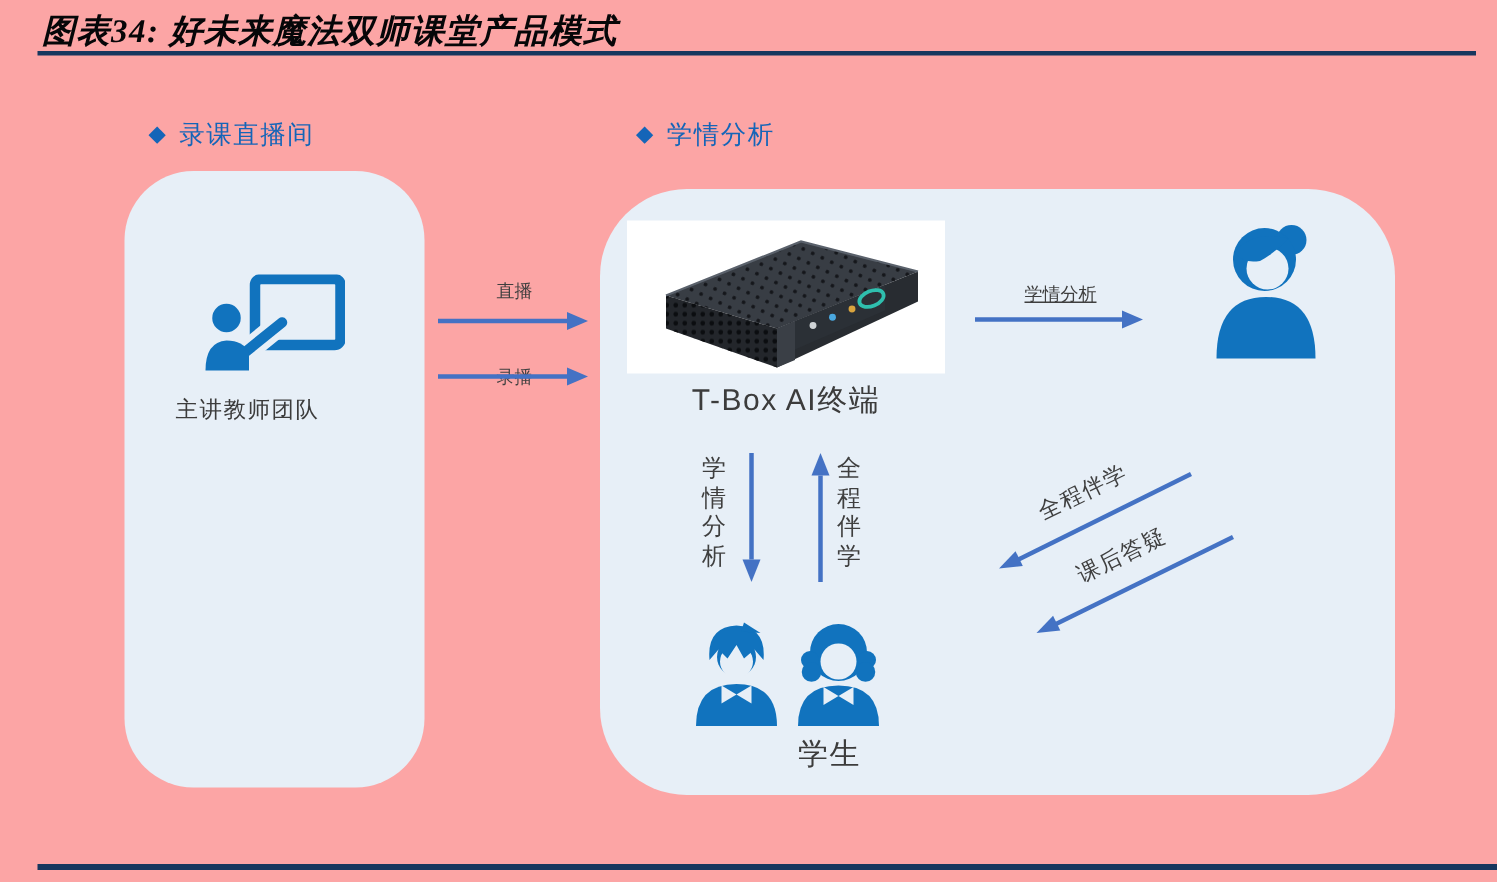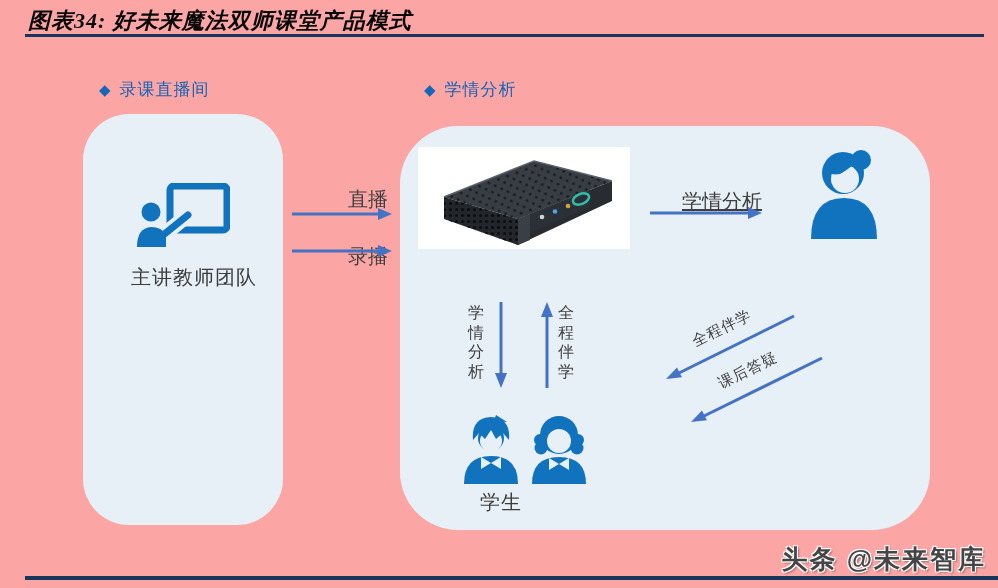--- a/index.html
+++ b/index.html
@@ -25,21 +25,21 @@
 
   
   .panel { background:#E7EFF7; }
   .panel-left  { left:83px;  top:114px; width:200px; height:411px; border-radius:46px; }
   .panel-right { left:400px; top:126px; width:530px; height:404px; border-radius:58px; }
 
   
   .node-label { color:#3c3c3c; text-align:center; letter-spacing:1px; }
 
   
-  .flow-label { color:#3f3f3f; font-size:20px; text-align:right; white-space:nowrap; }
+  .flow-label { color:#3f3f3f; font-size:12px; text-align:center; white-space:nowrap; }
 
   .vert-label {
     color:#3f3f3f; font-size:16px; width:18px; line-height:1.22;
     word-break:break-all; text-align:center;
   }
 
   .diag-label {
     color:#3f3f3f; font-size:15px; width:100px; text-align:center;
     transform:rotate(-26deg); white-space:nowrap; letter-spacing:1px;
   }
@@ -79,21 +79,21 @@
   <div class="abs" style="left:136px; top:183px; width:94px; height:74px;">
     <svg width="94" height="74" viewBox="0 0 94 74">
       <rect x="34" y="3" width="57" height="44" rx="4" fill="none" stroke="#1173BE" stroke-width="7"></rect>
       <line x1="20" y1="58" x2="52" y2="32" stroke="#E7EFF7" stroke-width="15" stroke-linecap="round"></line>
       <circle cx="15" cy="29" r="13.5" fill="#E7EFF7"></circle>
       <line x1="21" y1="57" x2="52" y2="32" stroke="#1173BE" stroke-width="7" stroke-linecap="round"></line>
       <circle cx="15" cy="29" r="9.5" fill="#1173BE"></circle>
       <path d="M1,64 Q1,45 15,44 Q26,44 30,52 L30,64 Z" fill="#1173BE"></path>
     </svg>
   </div>
-  <div class="abs node-label" style="left:94px; top:264px; width:200px; font-size:20px;">主讲教师团队</div>
+  <div class="abs node-label" style="left:65px; top:264px; width:200px; font-size:15px;">主讲教师团队</div>
 
   <div class="abs flow-label" style="left:298px; top:186px; width:90px;">直播</div>
   <div class="abs" style="left:292px; top:207px;">
     <svg width="100" height="14" viewBox="0 0 100 14">
       <line x1="0" y1="7" x2="87" y2="7" stroke="#4472C4" stroke-width="3"></line>
       <polygon points="100,7 86,1 86,13" fill="#4472C4"></polygon>
     </svg>
   </div>
   <div class="abs flow-label" style="left:298px; top:223px; width:90px;margin-top:20px;">录播</div>
   <div class="abs" style="left:292px; top:244px;">
@@ -120,20 +120,21 @@
       <polygon points="100,72 194,34 194,54 100,98" fill="#282c31"></polygon>
       <polygon points="100,72 112,67 112,93 100,98" fill="#3a3f46"></polygon>
       <polygon points="112,67 172,43 172,60 112,86" fill="#2b3036"></polygon>
       <circle cx="124" cy="70" r="2.3" fill="#cfd3d6"></circle>
       <circle cx="137" cy="64.5" r="2.3" fill="#4aa8e0"></circle>
       <circle cx="150" cy="59" r="2.3" fill="#d9a43e"></circle>
       <ellipse cx="163" cy="52" rx="8.5" ry="5" fill="none" stroke="#2fbfae" stroke-width="2.5" transform="rotate(-22 163 52)"></ellipse>
       <polyline points="26,50 116,14 194,34" fill="none" stroke="#5a616b" stroke-width="1.5"></polyline>
     </svg>
   </div>
+  <div class="abs node-label" style="left:408px; top:253px; width:232px; font-size:20px;">T-Box AI终端</div>
 
   <div class="abs flow-label" style="left:652px; top:188px; width:110px;text-decoration:underline;">学情分析</div>
   <div class="abs" style="left:650px; top:206px;">
     <svg width="112" height="14" viewBox="0 0 112 14">
       <line x1="0" y1="7" x2="99" y2="7" stroke="#4472C4" stroke-width="3"></line>
       <polygon points="112,7 98,1 98,13" fill="#4472C4"></polygon>
     </svg>
   </div>
 
   <div class="abs" style="left:806px; top:146px; width:76px; height:94px;">
@@ -178,37 +179,36 @@
       <circle cx="12" cy="26" r="6" fill="#1173BE"></circle>
       <circle cx="50" cy="26" r="6" fill="#1173BE"></circle>
       <circle cx="13" cy="34" r="6.5" fill="#1173BE"></circle>
       <circle cx="49" cy="34" r="6.5" fill="#1173BE"></circle>
       <circle cx="31" cy="27" r="12" fill="#E7EFF7"></circle>
       <path d="M4,70 Q4,43 31,43 Q58,43 58,70 Z" fill="#1173BE"></path>
       <polygon points="31,50 21,44 21,56" fill="#E7EFF7"></polygon>
       <polygon points="31,50 41,44 41,56" fill="#E7EFF7"></polygon>
     </svg>
   </div>
-  <div class="abs node-label" style="left:436px; top:489px; width:130px; font-size:20px;">学生</div>
+  <div class="abs node-label" style="left:488px; top:489px; width:130px; font-size:20px;">学生</div>
 
   <div class="abs diag-label" style="left:672px; top:319px;">全程伴学</div>
   <div class="abs" style="left:658px; top:310px;">
     <svg width="142" height="76" viewBox="0 0 142 76">
       <line x1="136" y1="6" x2="21" y2="63" stroke="#4472C4" stroke-width="3"></line>
       <g transform="translate(8,69) rotate(153.8)">
           <polygon points="0,0 -15,-5.5 -15,5.5" fill="#4472C4"></polygon>
         </g>
     </svg>
   </div>
   <div class="abs diag-label" style="left:698px; top:361px;">课后答疑</div>
   <div class="abs" style="left:680px; top:350px;">
     <svg width="148" height="80" viewBox="0 0 148 80">
       <line x1="142" y1="8" x2="24" y2="66" stroke="#4472C4" stroke-width="3"></line>
       <g transform="translate(11,72) rotate(153.8)">
           <polygon points="0,0 -15,-5.5 -15,5.5" fill="#4472C4"></polygon>
         </g>
     </svg>
   </div>
 
-  <div class="abs watermark">头条 @未来智库</div>
   <div class="abs rule-bottom"></div>
 
 </div>
 
 </body></html>

